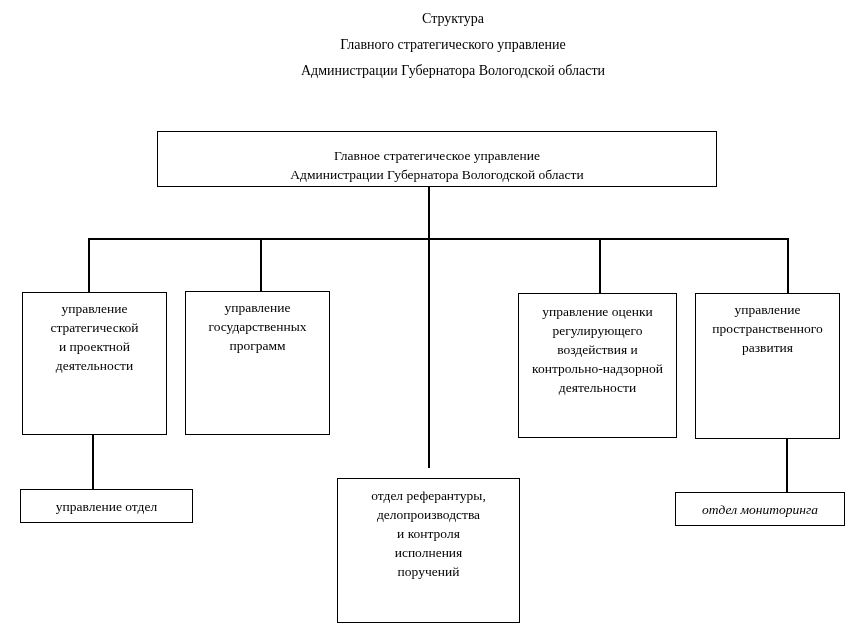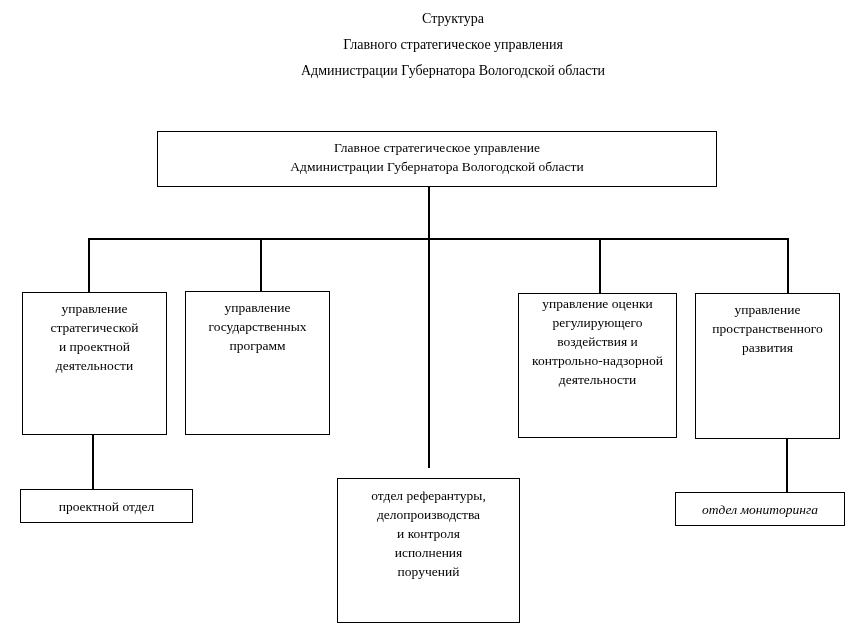--- a/index.html
+++ b/index.html
@@ -36,24 +36,24 @@
     font-size: 13.5px;
     line-height: 19px;
     white-space: pre-line;
   }
   .node.centered {
     display: flex;
     align-items: center;
     justify-content: center;
     white-space: normal;
   }
-  #node-root   { left: 157px; top: 131px; width: 560px; height: 56px; padding-top: 6px; }
+  #node-root   { left: 157px; top: 131px; width: 560px; height: 56px; padding-top: 14px; }
   #node-dept-1 { left:  22px; top: 292px; width: 145px; height: 143px; padding-top: 6px; }
   #node-dept-2 { left: 185px; top: 291px; width: 145px; height: 144px; padding-top: 6px; }
-  #node-dept-3 { left: 518px; top: 293px; width: 159px; height: 145px; padding-top: 0; }
+  #node-dept-3 { left: 518px; top: 293px; width: 159px; height: 145px; padding-top: 8px; }
   #node-dept-4 { left: 695px; top: 293px; width: 145px; height: 146px; padding-top: 6px; }
   #node-sub-1  { left:  20px; top: 489px; width: 173px; height: 34px; }
   #node-sub-2  { left: 337px; top: 478px; width: 183px; height: 145px; padding-top: 7px; }
   #node-sub-3  { left: 675px; top: 492px; width: 170px; height: 34px; font-style: italic; }
   
   .line {
     position: absolute;
     background: #000000;
   }
   #line-trunk  { left: 428px; top: 186px; width: 2px;   height: 282px; }
@@ -65,21 +65,21 @@
   #line-link-1 { left:  92px; top: 434px; width: 2px;   height: 56px; }
   #line-link-4 { left: 786px; top: 438px; width: 2px;   height: 55px; }
 </style>
 </head>
 <body>
 
 <div id="canvas">
 
   <div id="title">
     <div>Структура</div>
-    <div>Главного стратегическое управления</div>
+    <div>Главного стратегического управление</div>
     <div>Администрации Губернатора Вологодской области</div>
   </div>
 
   <div class="line" id="line-trunk"></div>
   <div class="line" id="line-hbar"></div>
   <div class="line" id="line-drop-1"></div>
   <div class="line" id="line-drop-2"></div>
   <div class="line" id="line-drop-3"></div>
   <div class="line" id="line-drop-4"></div>
   <div class="line" id="line-link-1"></div>
@@ -100,21 +100,21 @@
   <div class="node" id="node-dept-3">управление оценки
 регулирующего
 воздействия и
 контрольно-надзорной
 деятельности</div>
 
   <div class="node" id="node-dept-4">управление
 пространственного
 развития</div>
 
-  <div class="node centered" id="node-sub-1">проектной отдел</div>
+  <div class="node centered" id="node-sub-1">управление отдел</div>
 
   <div class="node" id="node-sub-2">отдел реферантуры,
 делопроизводства
 и контроля
 исполнения
 поручений</div>
 
   <div class="node centered" id="node-sub-3">отдел мониторинга</div>
 
 </div>

